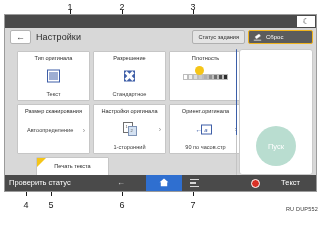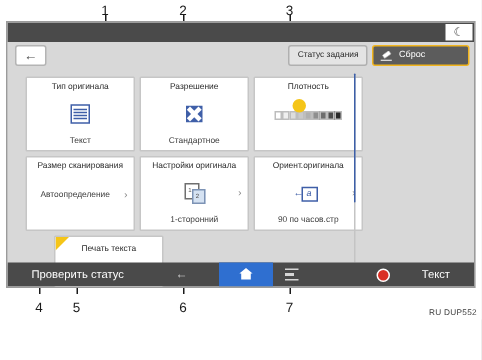--- a/index.html
+++ b/index.html
@@ -148,21 +148,21 @@
     width:40px;height:40px;border-radius:50%;background:#b9ddd0;
     display:flex;align-items:center;justify-content:center;
     font-size:7.5px;color:#ffffff;
   }
 
   
   .bottombar{
     position:absolute;left:0;bottom:0;width:100%;height:16px;
     background:#4a4a4a;display:flex;align-items:center;
   }
-  .bb-check{position:absolute;left:16px;top:3px;font-size:7.5px;color:#ffffff;white-space:nowrap;}
+  .bb-check{position:absolute;left:4px;top:3px;font-size:7.5px;color:#ffffff;white-space:nowrap;}
   .bb-icon-a{position:absolute;left:112px;top:4px;font-size:8px;color:#d6d6d6;line-height:8px;}
   .bb-home{
     position:absolute;left:141px;top:0;width:36px;height:16px;background:#2f6fd0;
     display:flex;align-items:center;justify-content:center;
   }
   .bb-home .glyph{font-size:9px;color:#ffffff;line-height:9px;}
   .bb-menu{position:absolute;left:185px;top:4px;width:9px;height:8px;
     display:flex;flex-direction:column;justify-content:space-between;}
   .bb-menu i{display:block;height:1.4px;background:#d6d6d6;}
   .bb-menu i:nth-child(1){width:9px;}
@@ -206,20 +206,21 @@
     <div class="topbar">
       <div class="moon-btn">
         <span class="moon-glyph">☾</span>
       </div>
     </div>
 
     <div class="header">
       <div class="back-btn">
         <span class="back-arrow">←</span>
       </div>
+      <div class="page-title">Настройки</div>
       <div class="job-status-btn">Статус задания</div>
       <div class="reset-btn">
         <span class="eraser">
           <svg width="9" height="7" viewBox="0 0 9 7">
             <rect x="2.2" y="1.1" width="5.2" height="2.6" rx="0.4" transform="rotate(-35 4.8 2.4)" fill="#ffffff" stroke="#bbbbbb" stroke-width="0.4"></rect>
             <line x1="0.8" y1="6.2" x2="8.2" y2="6.2" stroke="#ffffff" stroke-width="0.7"></line>
           </svg>
         </span>
         <span class="reset-label">Сброс</span>
       </div>
@@ -302,20 +303,23 @@
         <div class="corner-flag"></div>
         <div class="card-title" style="top:5px;">Печать текста</div>
         <div class="row-value-left" style="top:23px;transform:none;">Настроено</div>
         <div class="chev" style="top:23px;transform:none;">›</div>
       </div>
 
       <div class="scrollbar">
         <div class="thumb"></div>
       </div>
 
+      <div class="preview">
+        <div class="start-btn">Пуск</div>
+      </div>
     </div>
 
     <div class="bottombar">
       <span class="bb-check">Проверить статус</span>
       <span class="bb-icon-a">←</span>
       <span class="bb-home">
         <span class="glyph">
           <svg width="10" height="9" viewBox="0 0 10 9">
             <path d="M5 0.6 L9.4 4.3 L8.2 4.3 L8.2 8.3 L1.8 8.3 L1.8 4.3 L0.6 4.3 Z" fill="#ffffff"></path>
           </svg>

